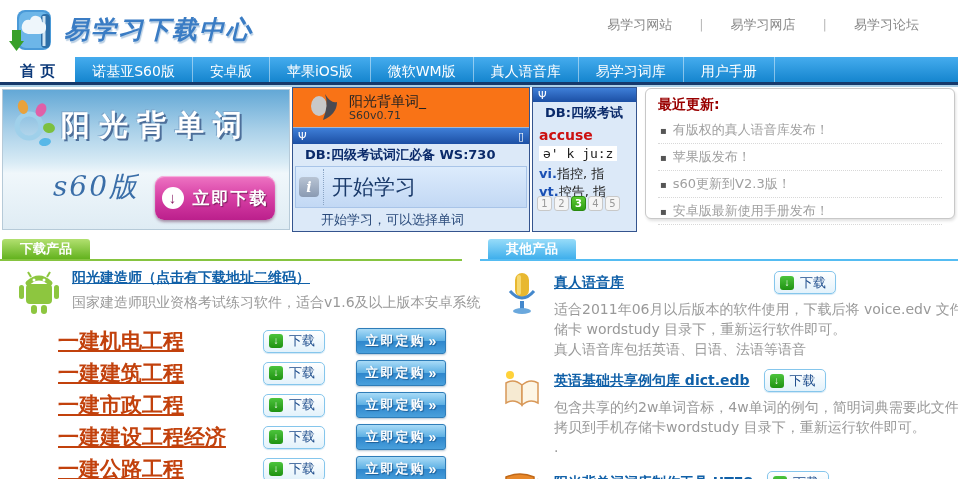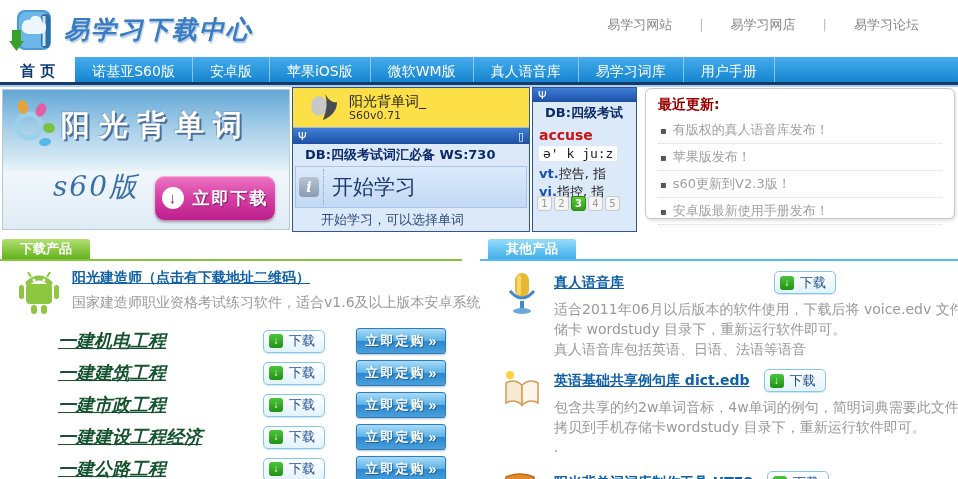--- a/index.html
+++ b/index.html
@@ -44,21 +44,21 @@
                 box-shadow:0 2px 3px rgba(90,30,70,.45), inset 0 1px 1px #f8b9e0; }
   .banner-btn .circ { width:22px; height:22px; border-radius:50%; background:#fff; color:#8a1f66;
                       font-weight:bold; font-size:15px; line-height:22px; text-align:center; margin-right:9px; }
   .banner-btn .lbl { color:#fff; font-size:17px; font-weight:bold; letter-spacing:2px;
                      text-shadow:1px 1px 1px #7c1a5c; }
 
   
   .shot { position:absolute; top:0; background:#dce9f8; border:1px solid #34548e; overflow:hidden; }
   .shot1 { left:292px; width:238px; height:145px; }
   .shot2 { left:532px; width:105px; height:145px; }
-  .shot1-titlebar { height:40px; background:#fde047; border-bottom:1px solid #9db8d8;
+  .shot1-titlebar { height:40px; background:#f97316; border-bottom:1px solid #9db8d8;
                     display:flex; align-items:center; }
   .shot1-titlebar svg { margin:0 8px 0 14px; }
   .app-name { font-size:14px; color:#222; line-height:15px; }
   .app-ver  { font-size:11px; color:#333; }
   .statusbar { height:16px; background:linear-gradient(#3f7fd8,#1c4fa4); color:#fff;
                display:flex; justify-content:space-between; align-items:center;
                padding:0 5px; font-size:11px; }
   .db-line { font-size:13px; font-weight:bold; color:#0a2a6a; padding:2px 2px 1px 12px; white-space:nowrap; }
   .menu-row { margin:1px 2px 0 2px; background:linear-gradient(#dcebfc,#c2d8f4); border:1px solid #a8c4e8;
               display:flex; align-items:center; height:42px; }
@@ -101,22 +101,22 @@
   .tab-line-green { position:absolute; left:0; bottom:0; width:100%; height:2px; background:#86c440; }
   .tab-line-blue  { position:absolute; left:0; bottom:0; width:100%; height:2px; background:#55bcf2; }
 
   .product-head { display:flex; margin-top:8px; }
   .product-head svg { margin:0 10px 0 16px; flex:none; }
   .p-title { font-size:14px; font-weight:bold; color:#1060a8; text-decoration:underline;
              cursor:pointer; white-space:nowrap; }
   .p-desc { font-size:14px; color:#999; margin-top:7px; white-space:nowrap; }
 
   .dlrow { display:flex; align-items:center; height:32px; margin-left:58px; }
-  .dlrow .lnk { width:205px; font-size:18px; font-weight:bold; color:#14532d;
-                text-decoration:underline; cursor:pointer; white-space:nowrap;font-style:italic; }
+  .dlrow .lnk { width:205px; font-size:21px; font-weight:bold; color:#c2410c;
+                text-decoration:underline; cursor:pointer; white-space:nowrap; }
   .dl-btn { display:inline-flex; align-items:center; height:23px; padding:0 9px 0 5px;
             border:1px solid #85c6ec; border-radius:5px; cursor:pointer;
             background:linear-gradient(#ffffff,#e3f2fb); box-shadow:0 1px 1px #d0e6f4; }
   .dl-btn .gi { width:14px; height:14px; background:linear-gradient(#4cc43c,#1f9212); border-radius:3px;
                 color:#fff; font-size:10px; font-weight:bold; text-align:center; line-height:14px; margin-right:6px; }
   .dl-btn .dt { font-size:13px; color:#1a4a8a; }
   .order-btn { display:inline-flex; align-items:center; justify-content:center; width:90px; height:26px;
                margin-left:31px; border:1px solid #2f7db8; border-radius:3px; cursor:pointer;
                background:linear-gradient(#a9dbf7 0%, #5fb1e4 48%, #2f87cd 52%, #49a0dc 100%);
                color:#fff; font-size:13px; font-weight:bold; letter-spacing:2px;
@@ -204,22 +204,22 @@
     <div class="menu-desc">开始学习，可以选择单词</div>
   </div>
 
   <div class="shot shot2">
     <div class="statusbar">
       <span>Ψ</span>
     </div>
     <div class="db-line">DB:四级考试</div>
     <div class="word">accuse</div>
     <div class="phonetic">ə' k ju:z</div>
+    <div class="meaning"><b>vi.</b><span>指控,  指</span></div>
     <div class="meaning"><b>vt.</b><span>控告,  指</span></div>
-    <div class="meaning"><b>vi.</b><span>指控,  指</span></div>
     <div class="pager">
       <span class="page-num">1</span>
       <span class="page-num">2</span>
       <span class="page-num active">3</span>
       <span class="page-num">4</span>
       <span class="page-num">5</span>
     </div>
   </div>
 
   <div class="updates">

